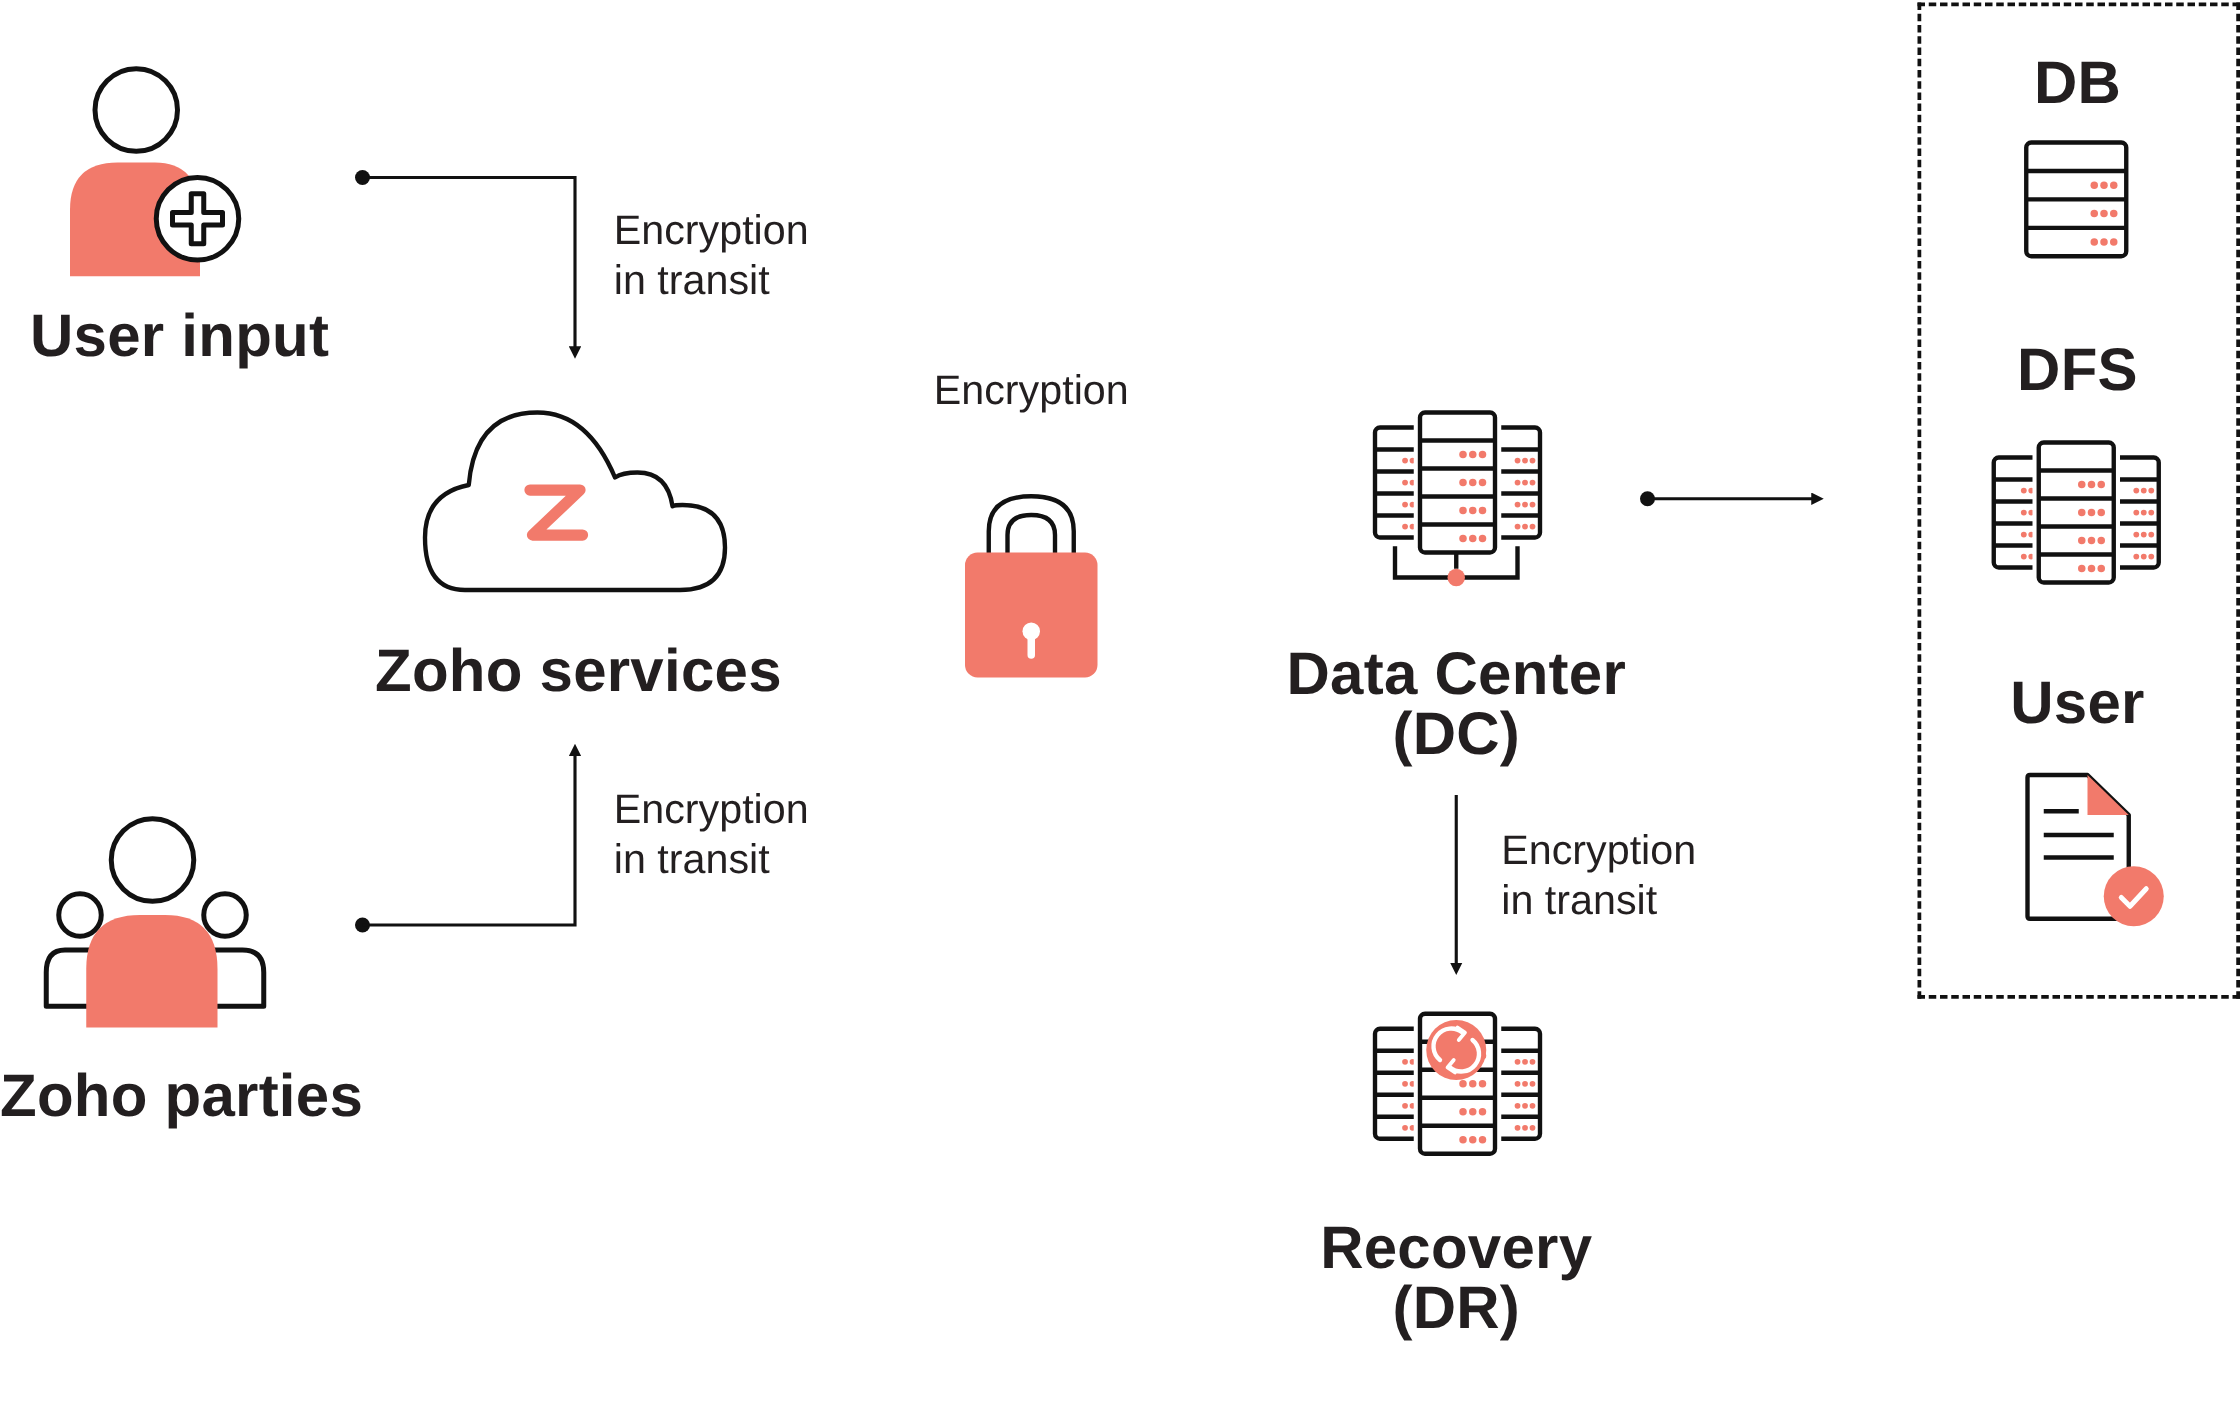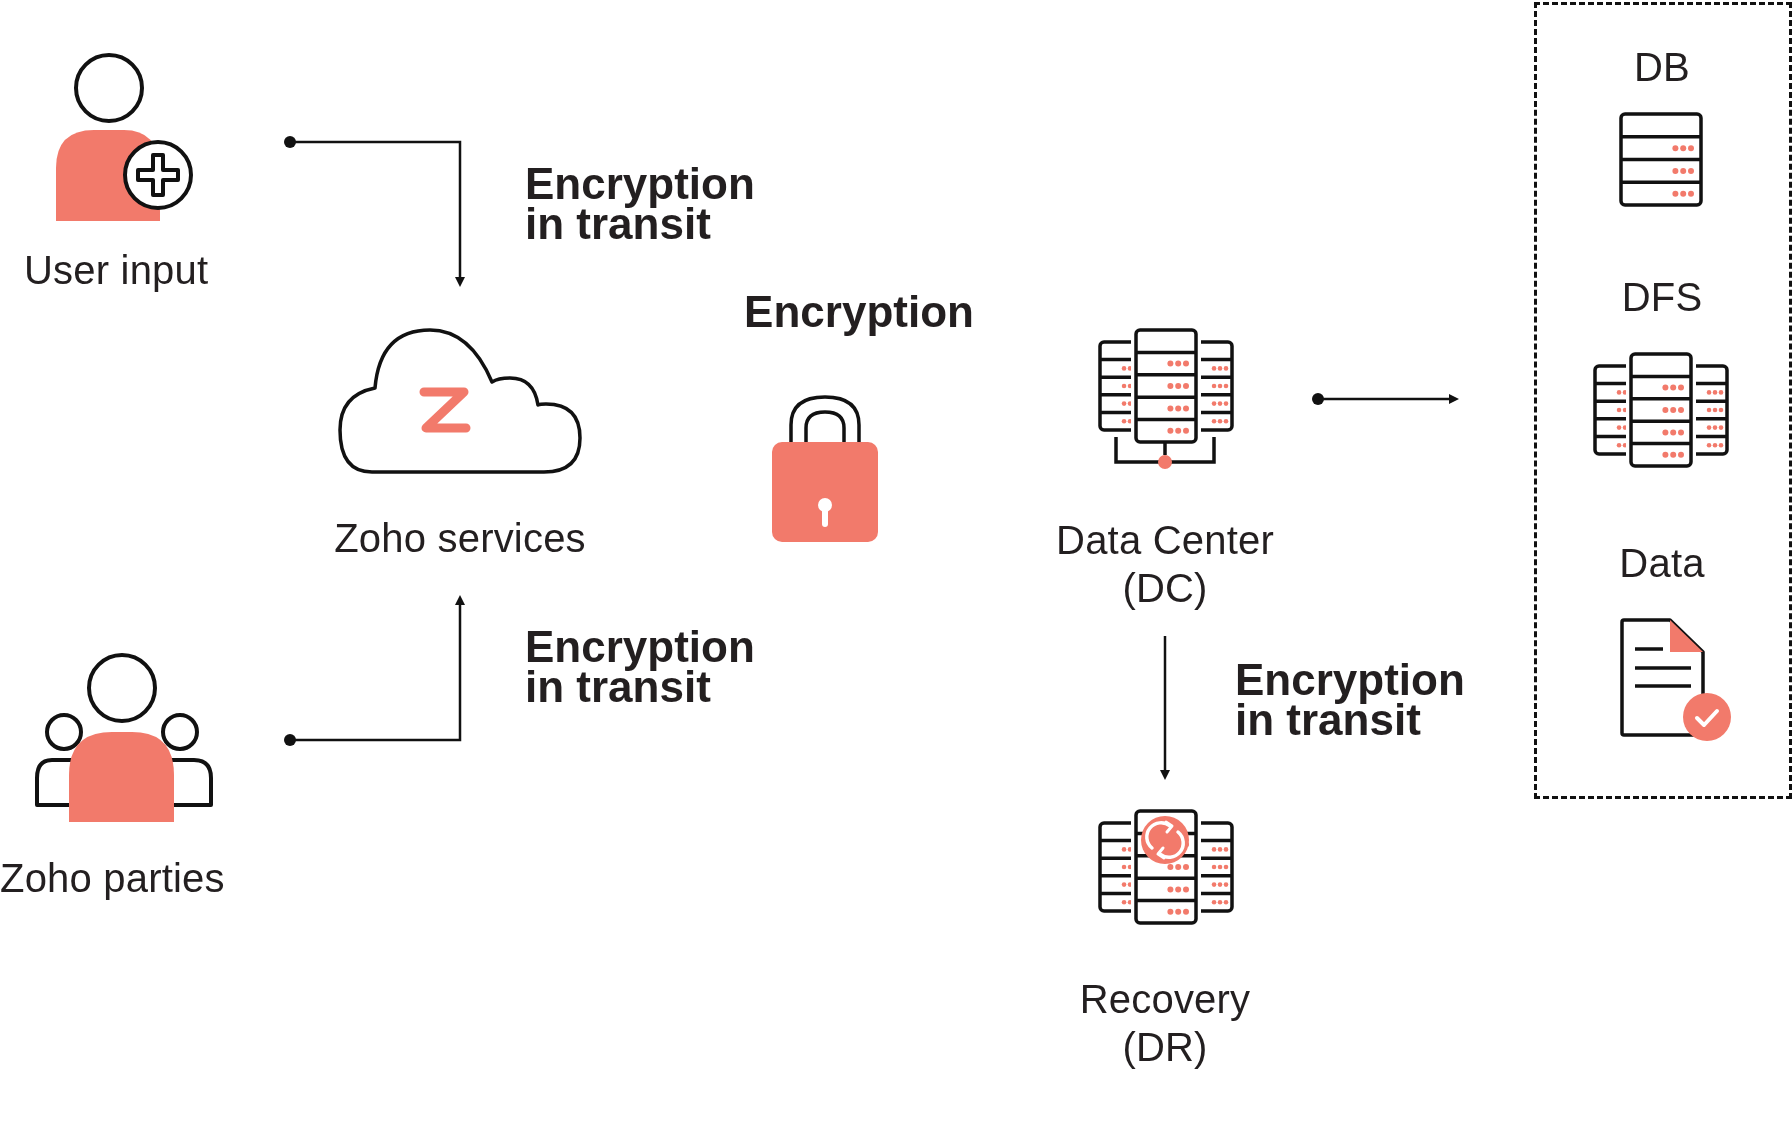--- a/index.html
+++ b/index.html
@@ -1,20 +1,20 @@
 <!DOCTYPE html>
 <html><head>
 <meta charset="utf-8">
 <style>
   html, body { margin: 0; padding: 0; background: #ffffff; }
   body { width: 1792px; height: 1122px; position: relative; overflow: hidden;
          font-family: "Liberation Sans", "DejaVu Sans", sans-serif; color: #231f20; }
   .abs { position: absolute; }
-  .label-lg { font-size: 40px; font-weight: 400; letter-spacing: 0.2px; white-space: nowrap; line-height: 48px; }
-  .label-md { font-size: 44px; font-weight: 700; line-height: 40px; white-space: nowrap; margin-left: 34px; }
+  .label-lg { font-size: 48px; font-weight: 700; letter-spacing: 0.2px; white-space: nowrap; line-height: 48px; }
+  .label-md { font-size: 33px; font-weight: 400; line-height: 40px; white-space: nowrap; }
   .center { text-align: center; }
   svg.layer { position: absolute; left: 0; top: 0; }
   .dash-box { position: absolute; left: 1534px; top: 2px; width: 252px; height: 791px;
               border: 3px dashed #111; box-sizing: content-box; }
 </style>
 </head>
 <body>
 
 <svg class="layer" width="1792" height="1122" viewBox="0 0 1792 1122">
   <defs>
@@ -318,13 +318,13 @@
   <div>Encryption</div>
   <div>in transit</div>
 </div>
 <div class="abs label-lg center" style="left:1000px; top:975px; width:330px;">
   <div>Recovery</div>
   <div>(DR)</div>
 </div>
 
 <div class="abs label-lg center" style="left:1562px; top:43px; width:200px;">DB</div>
 <div class="abs label-lg center" style="left:1562px; top:273px; width:200px;">DFS</div>
-<div class="abs label-lg center" style="left:1562px; top:539px; width:200px;">Data</div>
+<div class="abs label-lg center" style="left:1562px; top:539px; width:200px;">User</div>
 
 </body></html>

